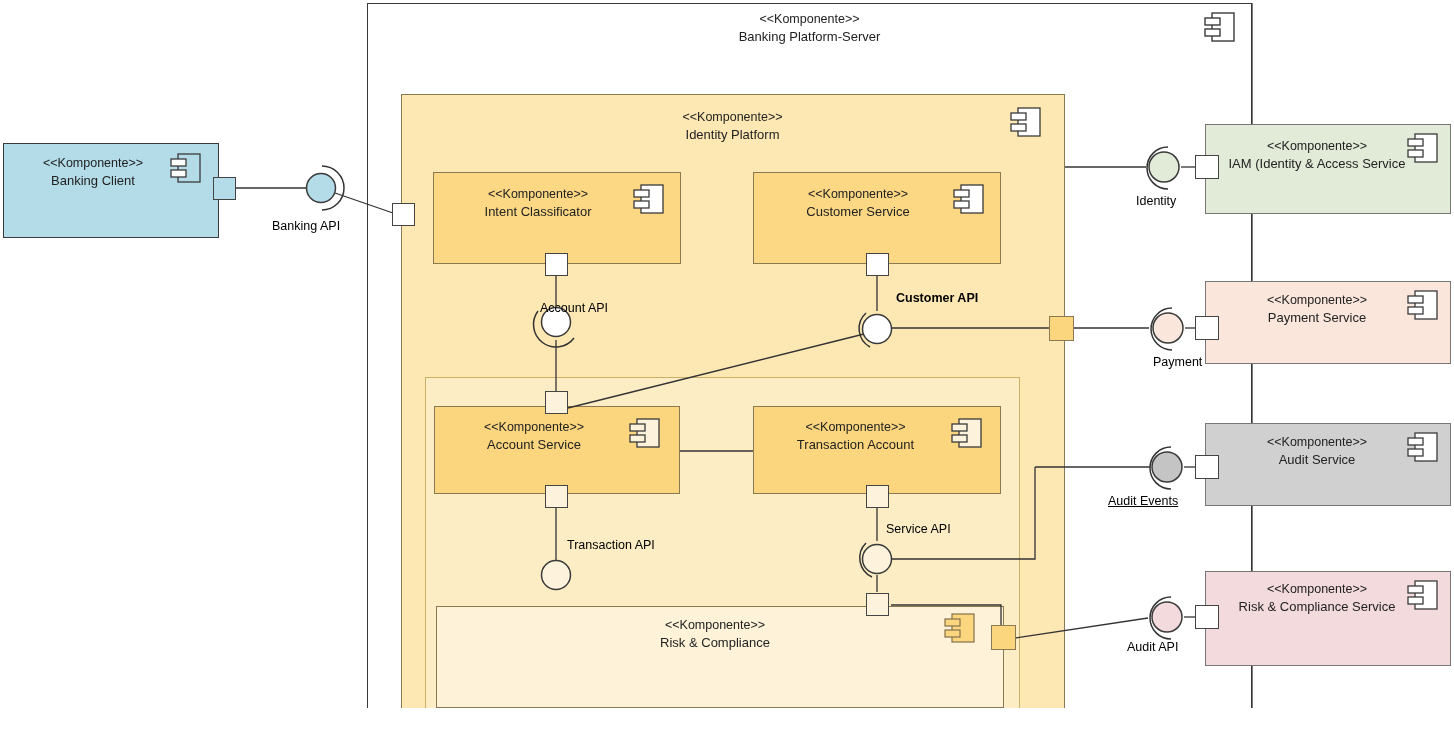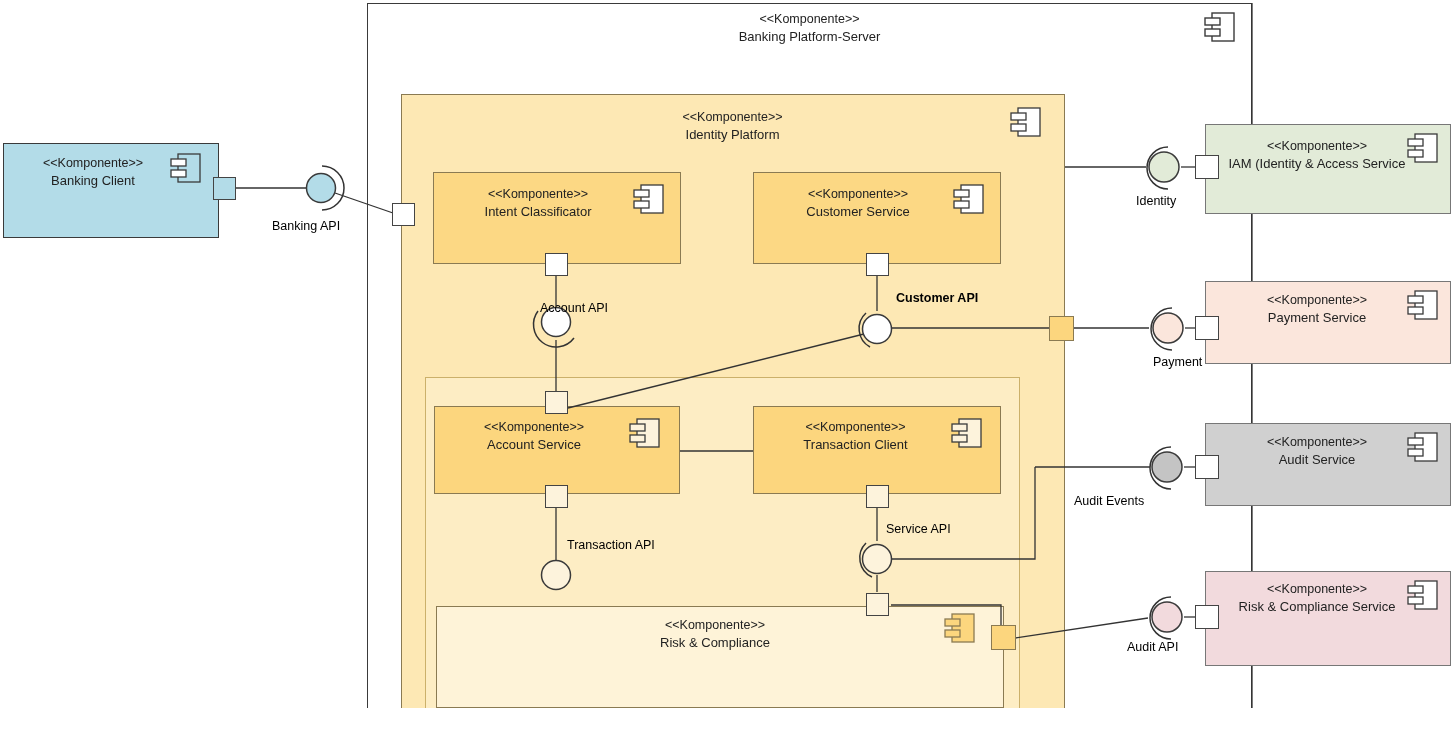--- a/index.html
+++ b/index.html
@@ -72,21 +72,21 @@
   </div>
   <svg class="cicon" style="left:629px;top:418px;" width="34" height="32">
     <rect x="8" y="1" width="22" height="28" fill="#fdf3dc" stroke="#3a3a3a" stroke-width="1.3"></rect>
     <rect x="1" y="6" width="15" height="7" fill="#fdf3dc" stroke="#3a3a3a" stroke-width="1.3"></rect>
     <rect x="1" y="17" width="15" height="7" fill="#fdf3dc" stroke="#3a3a3a" stroke-width="1.3"></rect>
   </svg>
 
   <div class="box" style="left:753px;top:406px;width:248px;height:88px;background:#fcd67e;border:1.3px solid #8a7a52;"></div>
   <div class="lbl" style="left:763px;top:419px;width:185px;">
     <div class="stereo">&lt;&lt;Komponente&gt;&gt;</div>
-    <div class="cname">Transaction Client</div>
+    <div class="cname">Transaction Account</div>
   </div>
   <svg class="cicon" style="left:951px;top:418px;" width="34" height="32">
     <rect x="8" y="1" width="22" height="28" fill="#fdf3dc" stroke="#3a3a3a" stroke-width="1.3"></rect>
     <rect x="1" y="6" width="15" height="7" fill="#fdf3dc" stroke="#3a3a3a" stroke-width="1.3"></rect>
     <rect x="1" y="17" width="15" height="7" fill="#fdf3dc" stroke="#3a3a3a" stroke-width="1.3"></rect>
   </svg>
 
   <div class="box" style="left:436px;top:606px;width:568px;height:102px;background:#fef3d8;border:1.3px solid #8a7a52;"></div>
   <div class="lbl" style="left:600px;top:617px;width:230px;">
     <div class="stereo">&lt;&lt;Komponente&gt;&gt;</div>
@@ -265,16 +265,16 @@
   <div class="port" style="left:1195px;top:455px;width:24px;height:24px;background:#ffffff;"></div>
   <div class="port" style="left:1195px;top:605px;width:24px;height:24px;background:#ffffff;"></div>
 
   <div class="ifname" style="left:272px;top:219px;">Banking API</div>
   <div class="ifname" style="left:540px;top:292px;margin-top:9px;">Account API</div>
   <div class="ifname" style="left:896px;top:291px;font-weight:bold;">Customer API</div>
   <div class="ifname" style="left:567px;top:530px;margin-top:8px;">Transaction API</div>
   <div class="ifname" style="left:886px;top:522px;">Service API</div>
   <div class="ifname" style="left:1136px;top:194px;">Identity</div>
   <div class="ifname" style="left:1141px;top:355px;margin-left:12px;">Payment</div>
-  <div class="ifname" style="left:1074px;top:494px;">Audit Events</div>
+  <div class="ifname" style="left:1108px;top:494px;text-decoration:underline;">Audit Events</div>
   <div class="ifname" style="left:1127px;top:640px;">Audit API</div>
 
 </div>
 
 </body></html>

